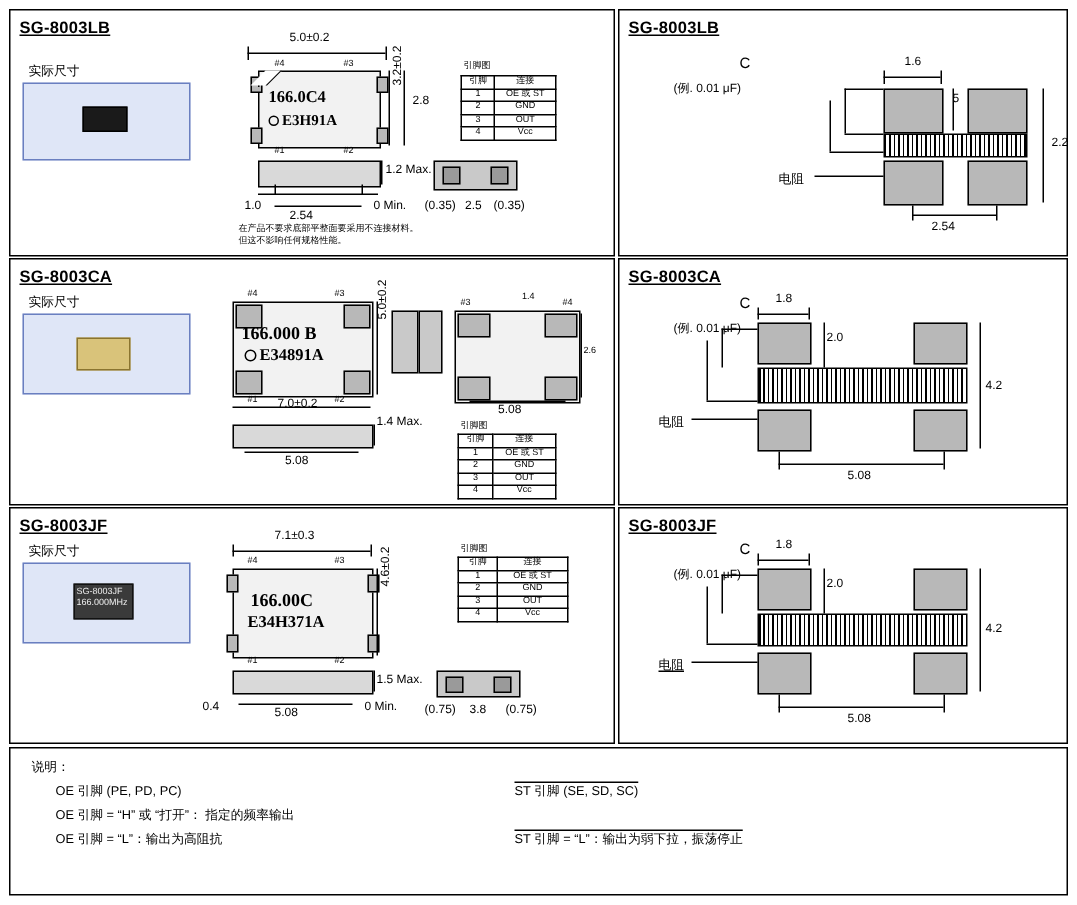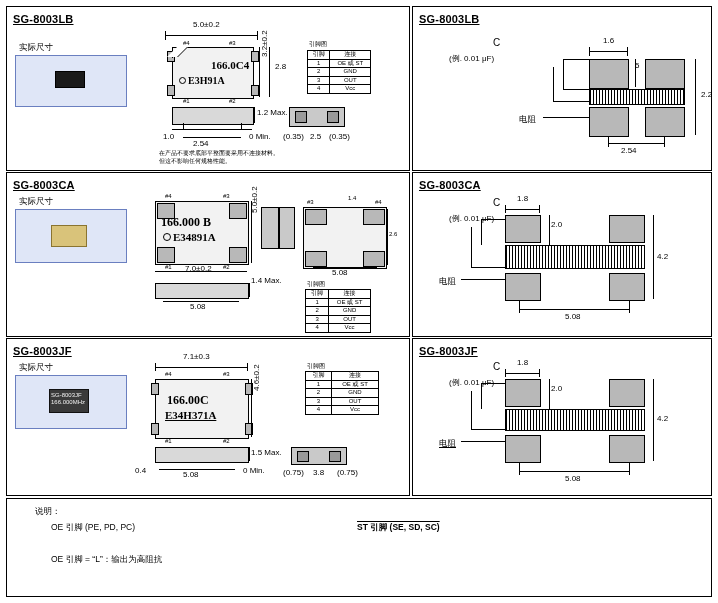--- a/index.html
+++ b/index.html
@@ -28,21 +28,21 @@
   .lnh{height:1px;}
   .lnv{width:1px;}
 
   .mark{position:absolute;font-family:"Liberation Serif",serif;font-weight:bold;}
 
   table.pin{position:absolute;border-collapse:collapse;font-size:6px;}
   table.pin td,table.pin th{border:1px solid #000;padding:0 2px;text-align:center;line-height:1.25;font-weight:normal;}
   table.pin th{background:#fff;font-weight:normal;}
 
   .notes{position:absolute;border:1px solid #000;box-sizing:border-box;}
-  .notes .row{font-size:8.5px;line-height:1.45;margin-left:14px;}
+  .notes .row{font-size:8.5px;line-height:1.45;}
   .ovl{ text-decoration:overline; }
 
   .circ{position:absolute;border:1px solid #000;border-radius:50%;}
 </style>
 </head>
 <body>
 
 <div class="page">
 
   <div class="panel" style="left:6px;top:6px;width:404px;height:165px;">
@@ -60,21 +60,21 @@
     <div class="lbl tiny" style="left:222px;top:33px;">#3</div>
 
     <div class="pkg" style="left:165px;top:40px;width:80px;height:50px;"></div>
     <div class="pad" style="left:160px;top:44px;width:6px;height:9px;"></div>
     <div class="pad" style="left:244px;top:44px;width:6px;height:9px;"></div>
     <div class="pad" style="left:160px;top:78px;width:6px;height:9px;"></div>
     <div class="pad" style="left:244px;top:78px;width:6px;height:9px;"></div>
     <div class="ln" style="left:165px;top:40px;width:10px;height:10px;background:#fff;border-right:1px solid #000;transform:skewX(-45deg);border-bottom:0;"></div>
     <div class="ln lnh" style="left:165px;top:50px;width:1px;"></div>
 
-    <div class="mark" style="left:172px;top:52px;font-size:11px;margin-left:32px;">166.0C4</div>
+    <div class="mark" style="left:172px;top:52px;font-size:11px;">166.0C4</div>
     <div class="mark" style="left:181px;top:68px;font-size:10px;">E3H91A</div>
     <div class="circ" style="left:172px;top:70px;width:5px;height:5px;"></div>
 
     <div class="lbl tiny" style="left:176px;top:91px;">#1</div>
     <div class="lbl tiny" style="left:222px;top:91px;">#2</div>
 
     <div class="lbl" style="left:254px;top:50px;transform:rotate(-90deg);transform-origin:left top;">3.2±0.2</div>
     <div class="ln lnv" style="left:262px;top:40px;height:50px;"></div>
     <div class="lbl" style="left:268px;top:56px;">2.8</div>
     <div class="ln lnv" style="left:252px;top:40px;height:50px;"></div>
@@ -295,21 +295,21 @@
     <div class="lbl tiny" style="left:158px;top:32px;">#4</div>
     <div class="lbl tiny" style="left:216px;top:32px;">#3</div>
 
     <div class="pkg" style="left:148px;top:40px;width:92px;height:58px;"></div>
     <div class="pad" style="left:144px;top:44px;width:6px;height:10px;"></div>
     <div class="pad" style="left:238px;top:44px;width:6px;height:10px;"></div>
     <div class="pad" style="left:144px;top:84px;width:6px;height:10px;"></div>
     <div class="pad" style="left:238px;top:84px;width:6px;height:10px;"></div>
 
     <div class="mark" style="left:160px;top:54px;font-size:12px;">166.00C</div>
-    <div class="mark" style="left:158px;top:70px;font-size:11px;text-decoration:underline;">E34H371A</div>
+    <div class="mark" style="left:158px;top:70px;font-size:11px;">E34H371A</div>
 
     <div class="lbl tiny" style="left:158px;top:99px;">#1</div>
     <div class="lbl tiny" style="left:216px;top:99px;">#2</div>
 
     <div class="lbl" style="left:246px;top:52px;transform:rotate(-90deg);transform-origin:left top;">4.6±0.2</div>
     <div class="ln lnv" style="left:244px;top:40px;height:58px;"></div>
 
     <div class="pkg gray" style="left:148px;top:108px;width:92px;height:14px;"></div>
     <div class="lbl" style="left:244px;top:110px;">1.5 Max.</div>
     <div class="ln lnv" style="left:242px;top:108px;height:14px;"></div>
@@ -386,19 +386,21 @@
 
     <div class="lbl" style="left:152px;top:136px;">5.08</div>
     <div class="ln lnh" style="left:106px;top:132px;width:110px;"></div>
     <div class="ln lnv" style="left:106px;top:124px;height:12px;"></div>
     <div class="ln lnv" style="left:216px;top:124px;height:12px;"></div>
   </div>
 
   <div class="notes" style="left:6px;top:498px;width:706px;height:99px;">
     <div class="row" style="position:absolute;left:14px;top:6px;">说明：</div>
     <div class="row" style="position:absolute;left:30px;top:22px;">OE  引脚 (PE, PD, PC)</div>
+    <div class="row" style="position:absolute;left:30px;top:38px;">OE  引脚 = “H” 或 “打开”：  指定的频率输出</div>
     <div class="row" style="position:absolute;left:30px;top:54px;">OE  引脚 = “L”：输出为高阻抗</div>
 
-    <div class="row ovl" style="position:absolute;left:336px;top:22px;font-weight:bold;">ST 引脚 (SE, SD, SC)</div>
+    <div class="row ovl" style="position:absolute;left:336px;top:22px;">ST 引脚 (SE, SD, SC)</div>
+    <div class="row ovl" style="position:absolute;left:336px;top:54px;">ST 引脚 = “L”：输出为弱下拉，振荡停止</div>
 
   </div>
 
 </div>
 
 </body></html>

